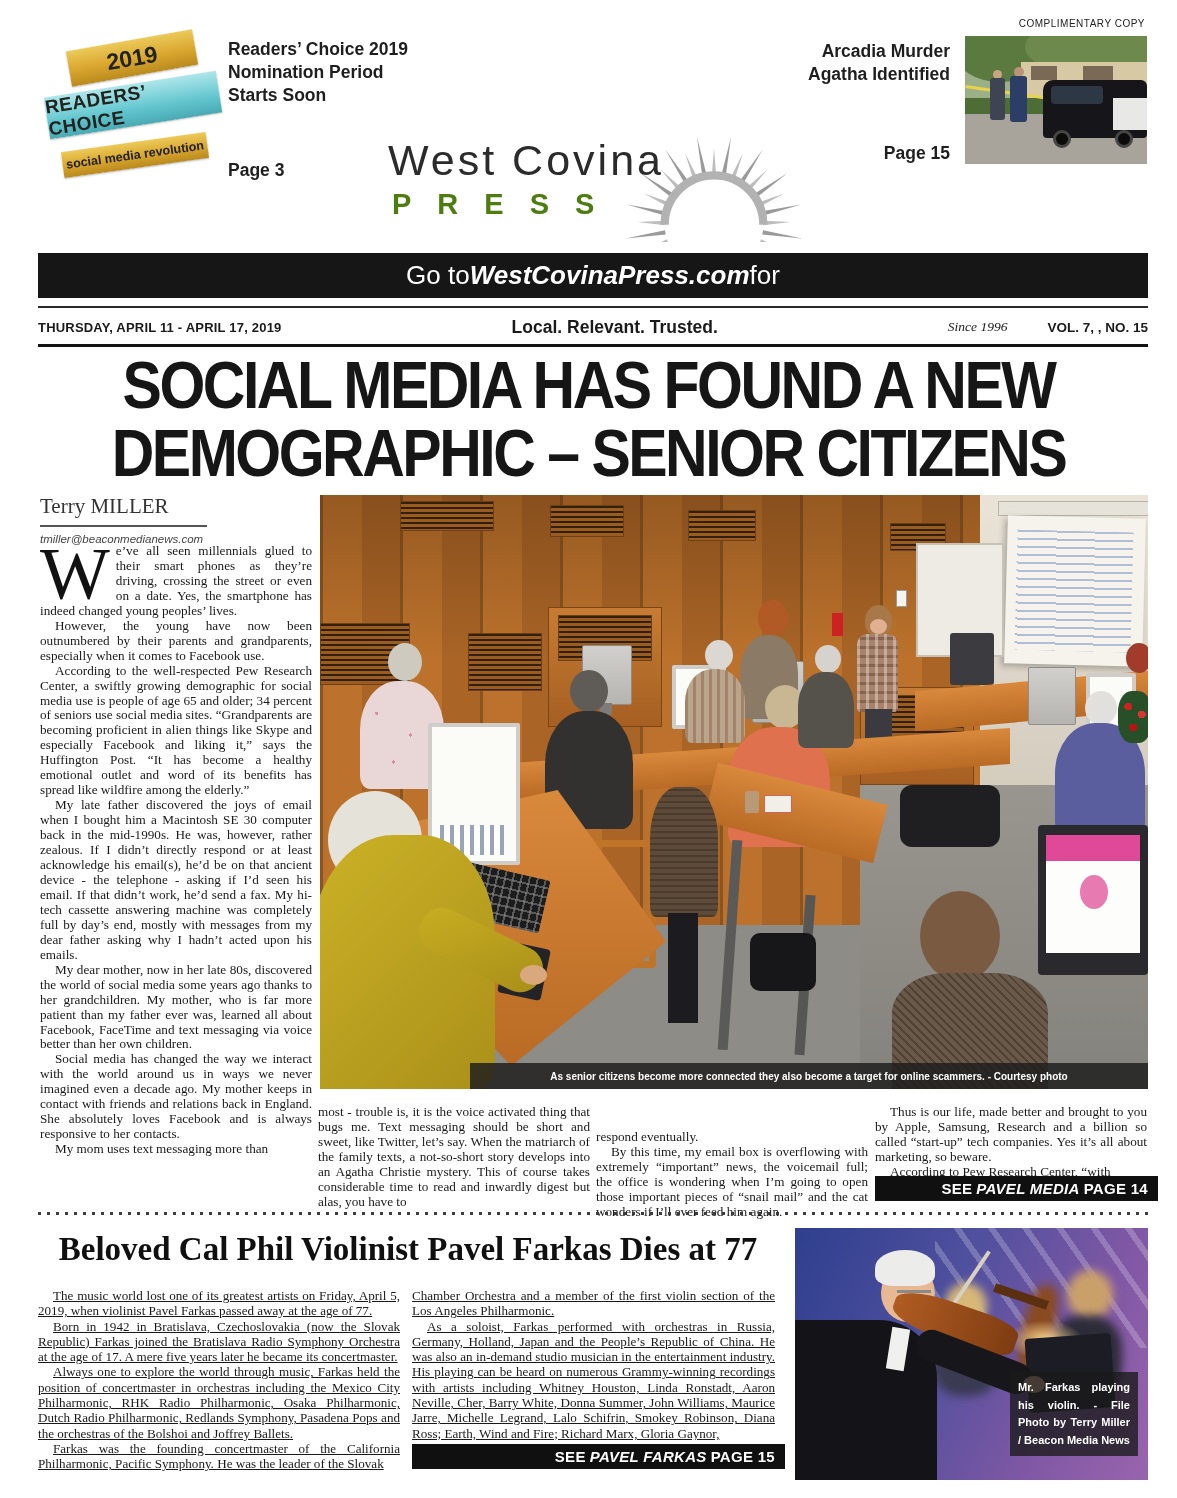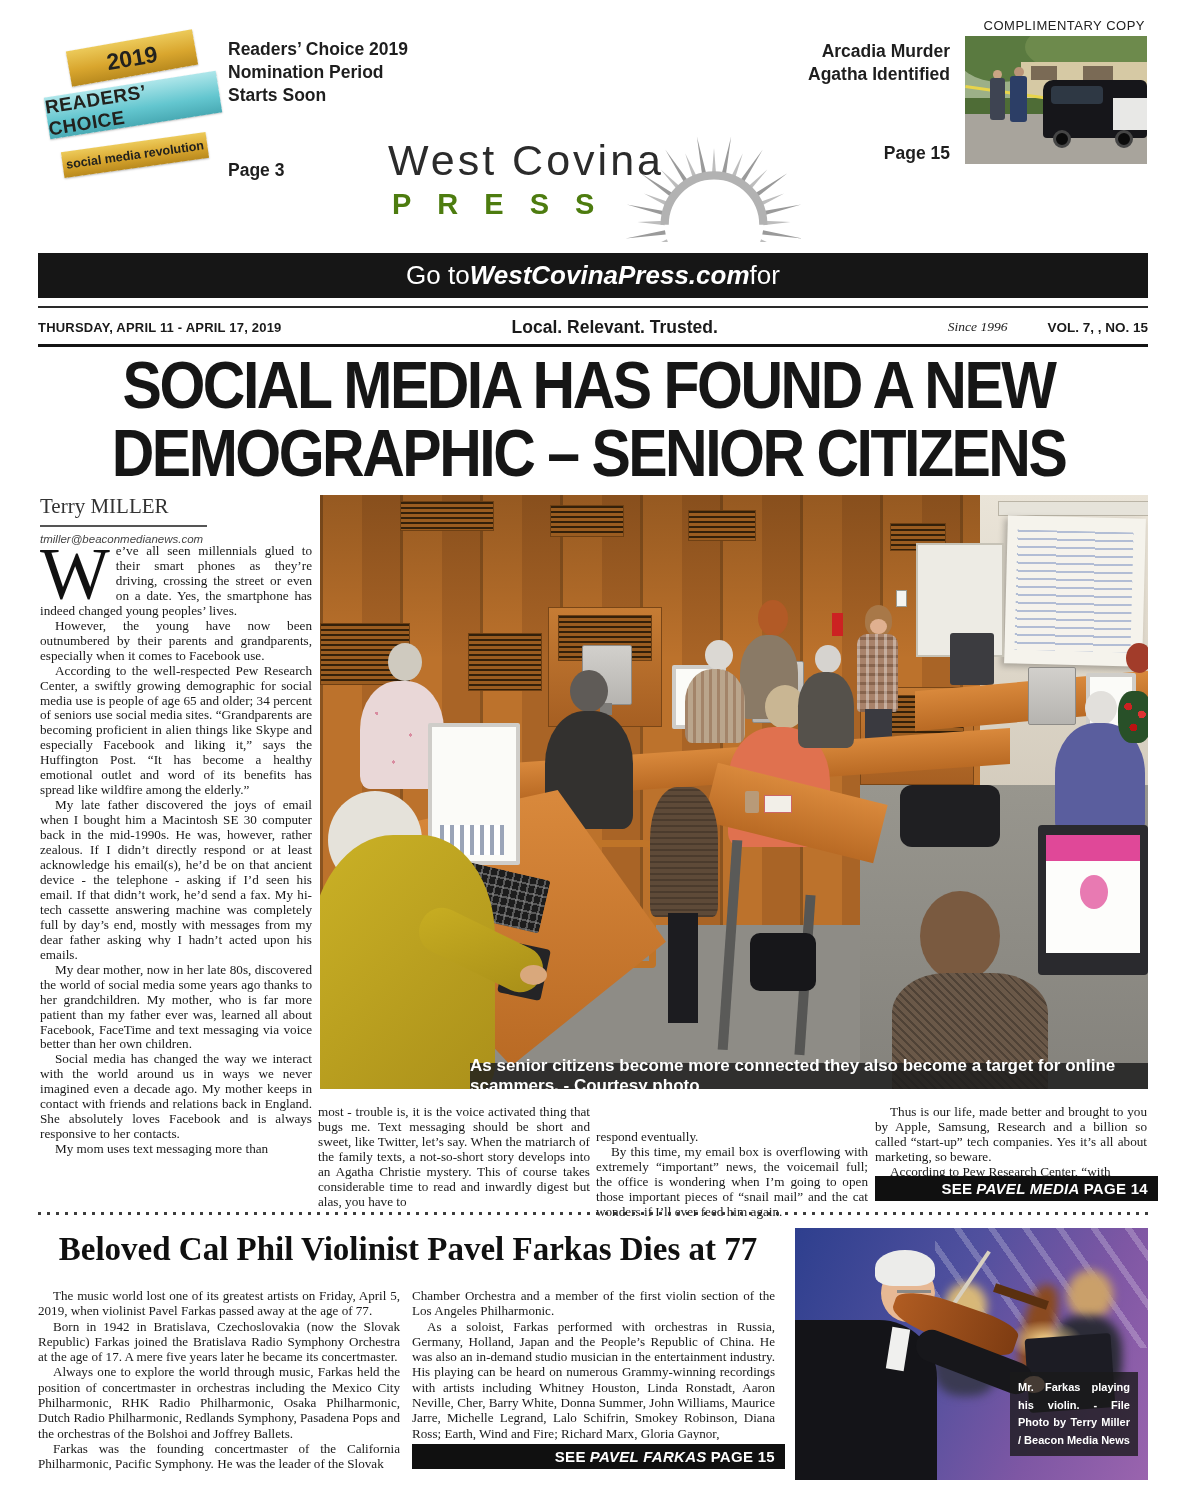--- a/index.html
+++ b/index.html
@@ -1,21 +1,21 @@
 <!DOCTYPE html>
 <html><head>
 <meta charset="utf-8">
 <style>
   html,body{margin:0;padding:0;background:#ffffff;}
   #page{position:relative;width:1177px;height:1498px;background:#fff;overflow:hidden;
         font-family:"Liberation Sans",sans-serif;color:#1a1a1a;}
   .abs{position:absolute;}
 
   
-  .comp-copy{top:18px;right:32px;font-size:13px;letter-spacing:.5px;color:#222;}
+  .comp-copy{top:18px;right:32px;font-size:10px;letter-spacing:.5px;color:#222;}
   .badge{left:46px;top:28px;width:175px;height:165px;}
   .ribbon{position:absolute;display:flex;align-items:center;justify-content:center;
           font-weight:bold;color:#22221e;box-shadow:0 1px 2px rgba(0,0,0,.25);}
   .rib-gold{background:linear-gradient(180deg,#ecca5a,#d9a62e 55%,#b98a1e);}
   .rib-teal{background:linear-gradient(180deg,#aee6ea,#63c6cf 60%,#49aab4);}
   .rib-year{left:22px;top:12px;width:128px;height:36px;font-size:23px;transform:rotate(-10deg);}
   .rib-title{left:0;top:56px;width:174px;height:42px;font-size:19px;letter-spacing:.5px;transform:rotate(-9deg);}
   .rib-sub{left:16px;top:114px;width:146px;height:26px;font-size:12.5px;transform:rotate(-8deg);}
   .teaser{font-size:17.5px;line-height:1.32;font-weight:600;color:#1e1e1e;}
   .teaser-left{left:228px;top:38px;width:210px;}
@@ -79,27 +79,27 @@
   .pscreen-inner{left:10px;top:14px;width:116px;height:120px;
            background:repeating-linear-gradient(180deg,rgba(96,124,184,.45) 0 2px,transparent 2px 8px);}
   .whitebd{left:596px;top:48px;width:84px;height:110px;background:#edebe4;border:2px solid #c6c2b6;}
   .desk{background:linear-gradient(180deg,#d9893c,#b96a24);}
   .monback{background:linear-gradient(180deg,#d2d0cc,#b6b4b0);border:1px solid #8e8c88;border-radius:2px;}
   .monstand{background:#7e7c78;}
   .monwhite{background:#fbfbf8;border:4px solid #cfcdc9;border-radius:2px;}
   .head{border-radius:50%;}
   .body-sh{border-radius:45% 45% 12% 12%;}
   .cap-main{left:150px;bottom:0;right:0;height:26px;background:rgba(30,30,30,.84);color:#fff;
-            font-size:17px;font-weight:bold;display:flex;align-items:center;justify-content:center;}
+            font-size:10px;font-weight:bold;display:flex;align-items:center;justify-content:center;}
 
   
   .head2{left:38px;top:1231px;width:740px;text-align:center;font-family:"Liberation Serif",serif;
          font-weight:bold;font-size:33px;color:#101010;}
   .s-col{font-family:"Liberation Serif",serif;font-size:13.1px;line-height:15.3px;
-         text-align:justify;color:#191919;top:1288px;}
+         text-align:justify;color:#191919;top:1288px;text-decoration:underline;}
   .s-col p{margin:0;}
   .s-col p.ind{text-indent:15px;}
   .scol1{left:38px;width:362px;height:210px;}
   .scol2{left:412px;width:363px;height:152px;overflow:hidden;}
   .jump2{left:412px;top:1444px;width:363px;height:25px;z-index:4;}
 
   .photo-violin{left:795px;top:1228px;width:353px;height:252px;overflow:hidden;
     background:linear-gradient(115deg,#2e3f8e 0%,#50509e 40%,#7e57a4 72%,#9a64ae 100%);}
   .blur5{filter:blur(5px);}
   .cap-violin{right:10px;top:144px;width:112px;background:rgba(25,25,25,.78);color:#fff;

